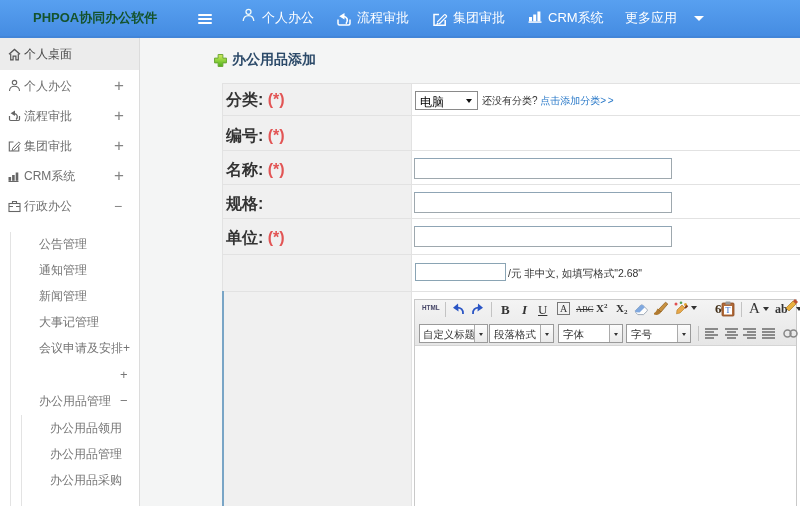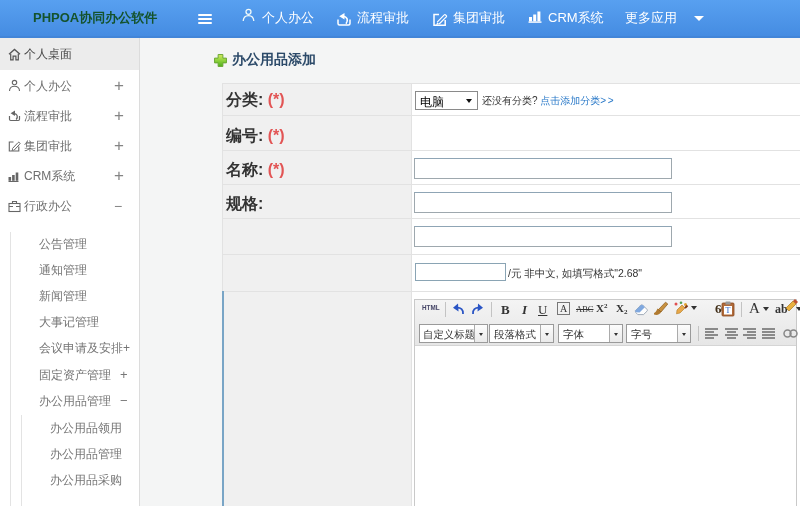--- a/index.html
+++ b/index.html
@@ -151,21 +151,20 @@
 <div class="abs sub" style="top:283px;">
     <span class="txt">新闻管理</span>
   </div>
 <div class="abs sub" style="top:309px;text-align:right;">
     <span class="txt">大事记管理</span>
   </div>
 <div class="abs sub" style="top:335px;">
     <span class="txt">会议申请及安排+</span>
   </div>
 <div class="abs sub" style="top:362px;">
-    <span class="txt">固定资产管理</span>
     <span class="mk">+</span>
   </div>
 <div class="abs sub" style="top:388px;">
     <span class="txt">办公用品管理</span>
     <span class="mk">−</span>
   </div>
 <div class="abs sub sub2" style="top:415px;">
     <span class="txt">办公用品领用</span>
   </div>
 <div class="abs sub sub2" style="top:441px;">
@@ -200,20 +199,21 @@
   <div class="abs hline" style="left:81px;top:253px;width:578px;"></div>
 
   <div class="abs vline" style="left:81px;top:45px;height:208px;"></div>
   <div class="abs vline" style="left:270px;top:45px;height:423px;"></div>
   <div class="abs bluel"></div>
 
   <div class="abs lbl" style="top:52px;">分类: <span class="star">(*)</span></div>
   <div class="abs lbl" style="top:122px;">名称: <span class="star">(*)</span></div>
   <div class="abs lbl" style="top:88px;">编号: <span class="star">(*)</span></div>
   <div class="abs lbl" style="top:156px;">规格:</div>
+  <div class="abs lbl" style="top:190px;">单位: <span class="star">(*)</span></div>
 
   <div class="abs" style="left:274px;top:53px;width:63px;height:19px;background:#fff;border:1px solid #8a8a8a;">
     <span style="position:absolute;left:4px;top:2px;font-size:12px;color:#000;">电脑</span>
     <span style="position:absolute;right:5px;top:7px;width:0;height:0;border-left:3px solid transparent;border-right:3px solid transparent;border-top:4px solid #111;"></span>
   </div>
   <div class="abs ftxt" style="left:341px;top:56px;font-size:10px;">还没有分类? <span style="color:#2878c8;">点击添加分类&gt;<span style="margin-left:1.5px;">&gt;</span></span></div>
 
 
   <div class="abs inp" style="left:273px;top:120px;width:258px;height:21px;"></div>
 

